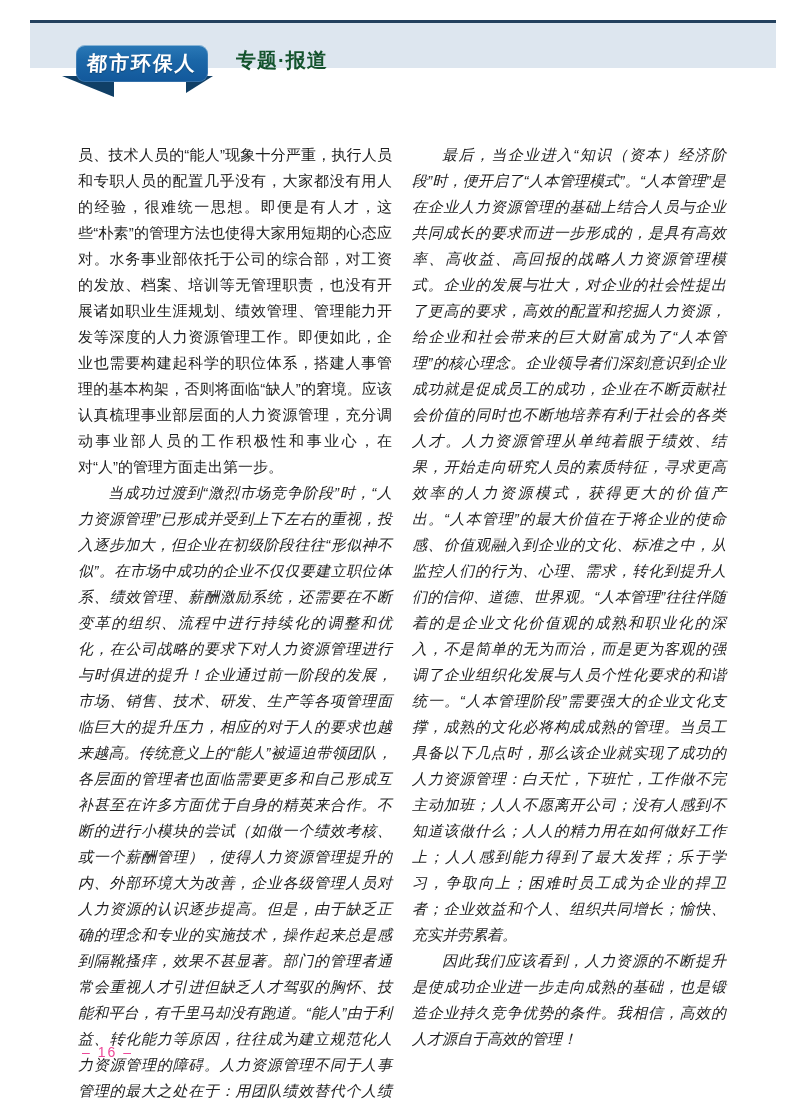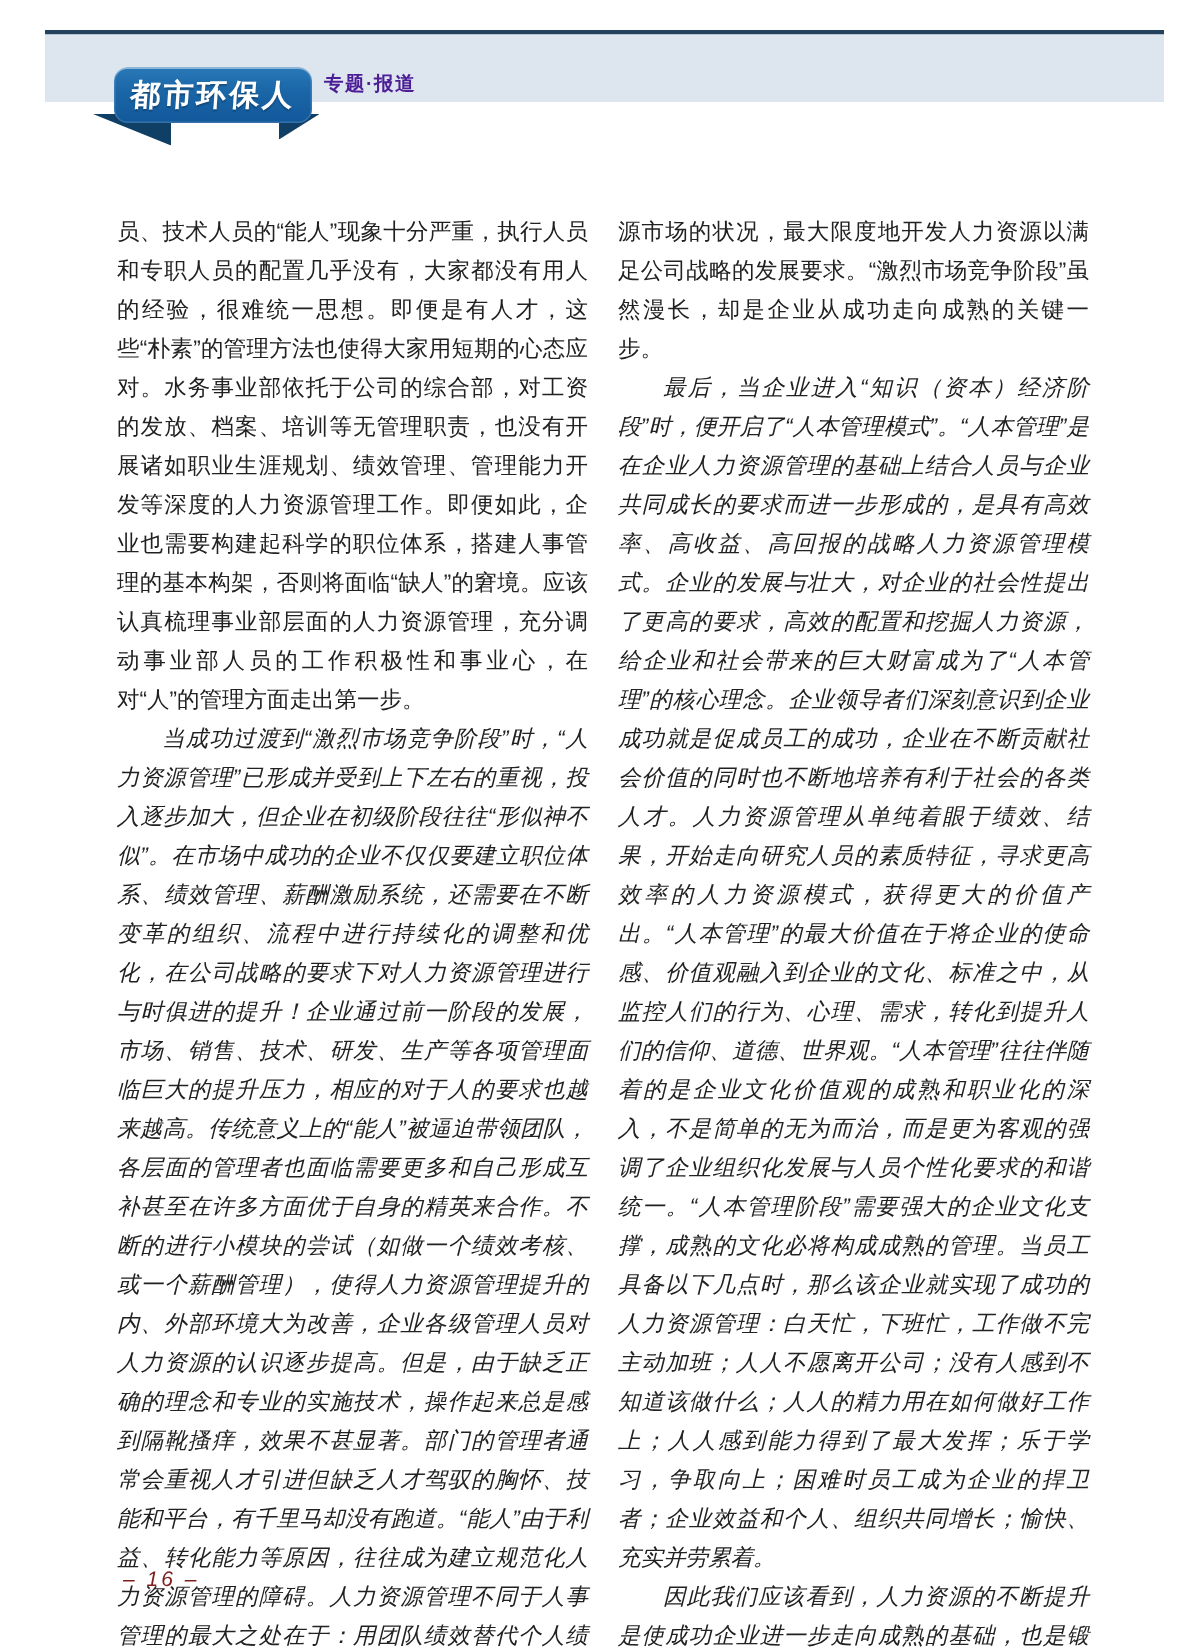--- a/index.html
+++ b/index.html
@@ -46,22 +46,22 @@
     display:flex;align-items:center;justify-content:center;
     z-index:2;
   }
   .logo-badge span{
     color:#ffffff;font-weight:bold;font-size:20px;letter-spacing:2px;
     transform:skewX(-4deg);
     text-shadow:0 1px 1px rgba(0,0,0,.25);
     white-space:nowrap;
   }
   .section-label{
-    position:absolute;left:216px;top:47px;
-    font-size:13px;font-weight:bold;color:#4c1d95;letter-spacing:1px;
+    position:absolute;left:236px;top:47px;
+    font-size:20px;font-weight:bold;color:#14532d;letter-spacing:1px;
     z-index:2;
   }
 
   
   .columns{
     position:absolute;left:78px;top:142px;width:648px;
     display:flex;gap:20px;
   }
   .col{width:314px;}
   .col p{
@@ -69,21 +69,21 @@
     line-height:26px;
     text-align:justify;
     color:var(--ink);
     word-break:break-all;
   }
   .col p.indent{text-indent:2em;font-style:italic;}
 
   
   .page-number{
     position:absolute;left:82px;top:1044px;
-    font-size:14px;color:#7f1d1d;letter-spacing:2px;font-style:italic;
+    font-size:14px;color:#ec4899;letter-spacing:2px;
   }
 </style>
 </head>
 <body>
 
 <div class="page">
 
   <div class="top-rule"></div>
   <div class="band"></div>
 
@@ -95,21 +95,20 @@
   </div>
 
   <div class="section-label">专题·报道</div>
 
   <main class="columns">
     <div class="col">
       <p>员、技术人员的“能人”现象十分严重，执行人员和专职人员的配置几乎没有，大家都没有用人的经验，很难统一思想。即便是有人才，这些“朴素”的管理方法也使得大家用短期的心态应对。水务事业部依托于公司的综合部，对工资的发放、档案、培训等无管理职责，也没有开展诸如职业生涯规划、绩效管理、管理能力开发等深度的人力资源管理工作。即便如此，企业也需要构建起科学的职位体系，搭建人事管理的基本构架，否则将面临“缺人”的窘境。应该认真梳理事业部层面的人力资源管理，充分调动事业部人员的工作积极性和事业心，在对“人”的管理方面走出第一步。</p>
       <p class="indent">当成功过渡到“激烈市场竞争阶段”时，“人力资源管理”已形成并受到上下左右的重视，投入逐步加大，但企业在初级阶段往往“形似神不似”。在市场中成功的企业不仅仅要建立职位体系、绩效管理、薪酬激励系统，还需要在不断变革的组织、流程中进行持续化的调整和优化，在公司战略的要求下对人力资源管理进行与时俱进的提升！企业通过前一阶段的发展，市场、销售、技术、研发、生产等各项管理面临巨大的提升压力，相应的对于人的要求也越来越高。传统意义上的“能人”被逼迫带领团队，各层面的管理者也面临需要更多和自己形成互补甚至在许多方面优于自身的精英来合作。不断的进行小模块的尝试（如做一个绩效考核、或一个薪酬管理），使得人力资源管理提升的内、外部环境大为改善，企业各级管理人员对人力资源的认识逐步提高。但是，由于缺乏正确的理念和专业的实施技术，操作起来总是感到隔靴搔痒，效果不甚显著。部门的管理者通常会重视人才引进但缺乏人才驾驭的胸怀、技能和平台，有千里马却没有跑道。“能人”由于利益、转化能力等原因，往往成为建立规范化人力资源管理的障碍。人力资源管理不同于人事管理的最大之处在于：用团队绩效替代个人绩效，用角色管理替代个人管理，结合企业内外人力资</p>
     </div>
     <div class="col">
-      <p>源市场的状况，最大限度地开发人力资源以满足公司战略的发展要求。“激烈市场竞争阶段”虽然漫长，却是企业从成功走向成熟的关键一步。</p>
       <p class="indent">最后，当企业进入“知识（资本）经济阶段”时，便开启了“人本管理模式”。“人本管理”是在企业人力资源管理的基础上结合人员与企业共同成长的要求而进一步形成的，是具有高效率、高收益、高回报的战略人力资源管理模式。企业的发展与壮大，对企业的社会性提出了更高的要求，高效的配置和挖掘人力资源，给企业和社会带来的巨大财富成为了“人本管理”的核心理念。企业领导者们深刻意识到企业成功就是促成员工的成功，企业在不断贡献社会价值的同时也不断地培养有利于社会的各类人才。人力资源管理从单纯着眼于绩效、结果，开始走向研究人员的素质特征，寻求更高效率的人力资源模式，获得更大的价值产出。“人本管理”的最大价值在于将企业的使命感、价值观融入到企业的文化、标准之中，从监控人们的行为、心理、需求，转化到提升人们的信仰、道德、世界观。“人本管理”往往伴随着的是企业文化价值观的成熟和职业化的深入，不是简单的无为而治，而是更为客观的强调了企业组织化发展与人员个性化要求的和谐统一。“人本管理阶段”需要强大的企业文化支撑，成熟的文化必将构成成熟的管理。当员工具备以下几点时，那么该企业就实现了成功的人力资源管理：白天忙，下班忙，工作做不完主动加班；人人不愿离开公司；没有人感到不知道该做什么；人人的精力用在如何做好工作上；人人感到能力得到了最大发挥；乐于学习，争取向上；困难时员工成为企业的捍卫者；企业效益和个人、组织共同增长；愉快、充实并劳累着。</p>
       <p class="indent">因此我们应该看到，人力资源的不断提升是使成功企业进一步走向成熟的基础，也是锻造企业持久竞争优势的条件。我相信，高效的人才源自于高效的管理！</p>
 
     </div>
   </main>
 
   <div class="page-number">– 16 –</div>
 
 </div>
 

